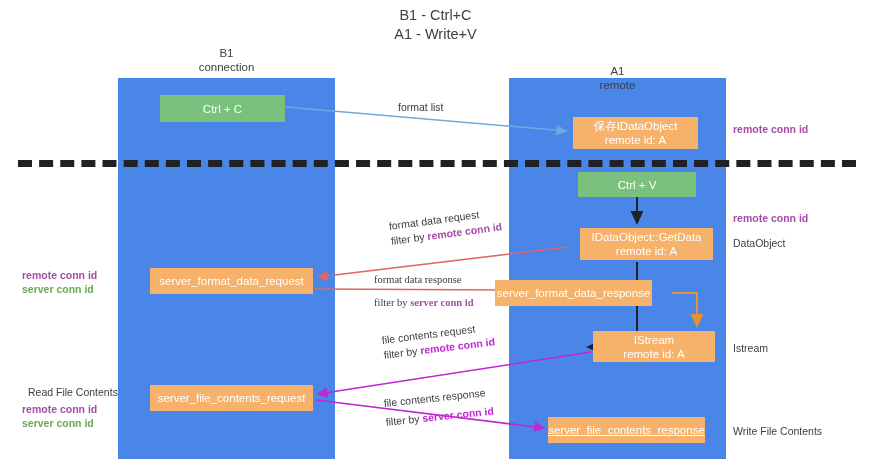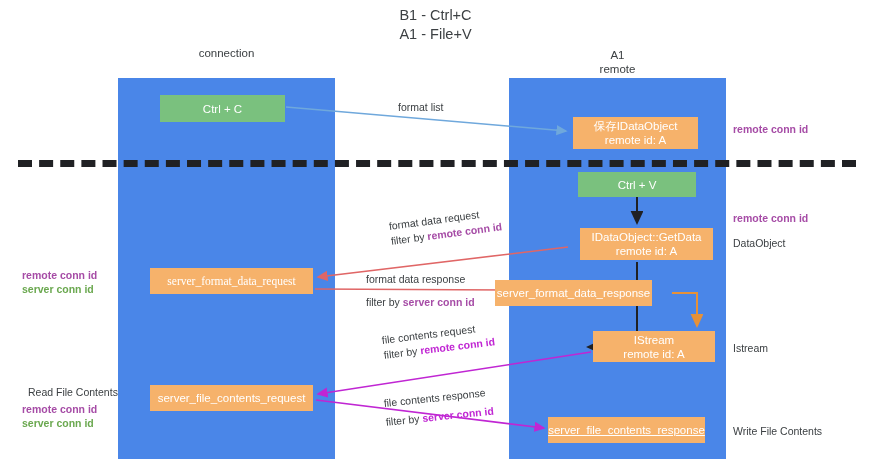--- a/index.html
+++ b/index.html
@@ -23,21 +23,21 @@
     position:absolute;left:0;top:6px;width:871px;
     text-align:center;font-size:14.5px;line-height:19px;color:#3c4043;
   }
   #title div{white-space:pre;}
 
   .lane-head{
     position:absolute;text-align:center;font-size:11.5px;line-height:14px;
     color:#3c4043;width:217px;
   }
   #head-b1{left:118px;top:46px;}
-  #head-a1{left:509px;top:48px;}
+  #head-a1{left:509px;top:64px;}
 
   
   #divider{
     position:absolute;left:18px;top:160px;width:838px;height:0;
     border-top:7px dashed #202124;
   }
 
   
   .node{
     position:absolute;
@@ -50,37 +50,37 @@
   }
   .node.green{background:#7bc47f;}
   .node.green{background:#7ac17e;}
   .node.orange{background:#f6b26b;}
   .node .l2{font-size:11.5px;}
 
   #n-ctrlc{left:160px;top:95px;width:125px;height:27px;}
   #n-idataobject{left:573px;top:117px;width:125px;height:32px;}
   #n-ctrlv{left:578px;top:172px;width:118px;height:25px;}
   #n-getdata{left:570px;top:228px;width:133px;height:32px;margin-left:10px;}
-  #n-fmt-req{left:150px;top:268px;width:163px;height:26px;font-family:Liberation Serif, serif;}
+  #n-fmt-req{left:150px;top:268px;width:163px;height:26px;}
   #n-fmt-resp{left:495px;top:280px;width:157px;height:26px;text-align:right;}
   #n-istream{left:593px;top:331px;width:122px;height:31px;}
   #n-file-req{left:150px;top:385px;width:163px;height:26px;text-align:right;}
   #n-file-resp{left:548px;top:417px;width:157px;height:26px;text-decoration:underline;}
 
   
   .elabel{
     position:absolute;font-size:10.5px;line-height:15px;color:#3c4043;
     white-space:nowrap;
   }
   .elabel .hl-purple{color:#a64ca6;font-weight:bold;}
   .elabel .hl-purple2{color:#c026d3;font-weight:bold;}
 
   #lbl-format-list{left:398px;top:100px;}
   #lbl-fmt-req{left:388px;top:219px;transform:rotate(-7.5deg);transform-origin:left top;}
-  #lbl-fmt-resp{left:366px;top:272px;}
+  #lbl-fmt-resp{left:374px;top:272px;font-family:Liberation Serif, serif;}
   #lbl-file-req{left:381px;top:333px;transform:rotate(-7deg);transform-origin:left top;}
   #lbl-file-resp{left:383px;top:396px;transform:rotate(-6deg);transform-origin:left top;}
 
   
   .side{
     position:absolute;font-size:10.5px;line-height:14px;white-space:nowrap;
   }
   .side .purple{color:#a64ca6;font-weight:bold;}
   .side .green{color:#6aa84f;font-weight:bold;}
   .side .plain{color:#3c4043;}
@@ -151,24 +151,25 @@
       <line x1="591" y1="352" x2="318" y2="394" stroke="#c026d3" stroke-width="1.6" marker-end="url(#ar-mag)"></line>
     </g>
 
     <g>
       <line x1="316" y1="400" x2="544" y2="428" stroke="#c026d3" stroke-width="1.6" marker-end="url(#ar-mag)"></line>
     </g>
   </svg>
 
   <div id="title">
     <div>B1 - Ctrl+C</div>
-    <div>A1 - File+V</div>
+    <div>A1 - Write+V</div>
   </div>
 
   <div class="lane-head" id="head-b1">
+    <div>B1</div>
     <div>connection</div>
   </div>
   <div class="lane-head" id="head-a1">
     <div>A1</div>
     <div>remote</div>
   </div>
 
   <div id="divider"></div>
 
   <div class="node green" id="n-ctrlc">

